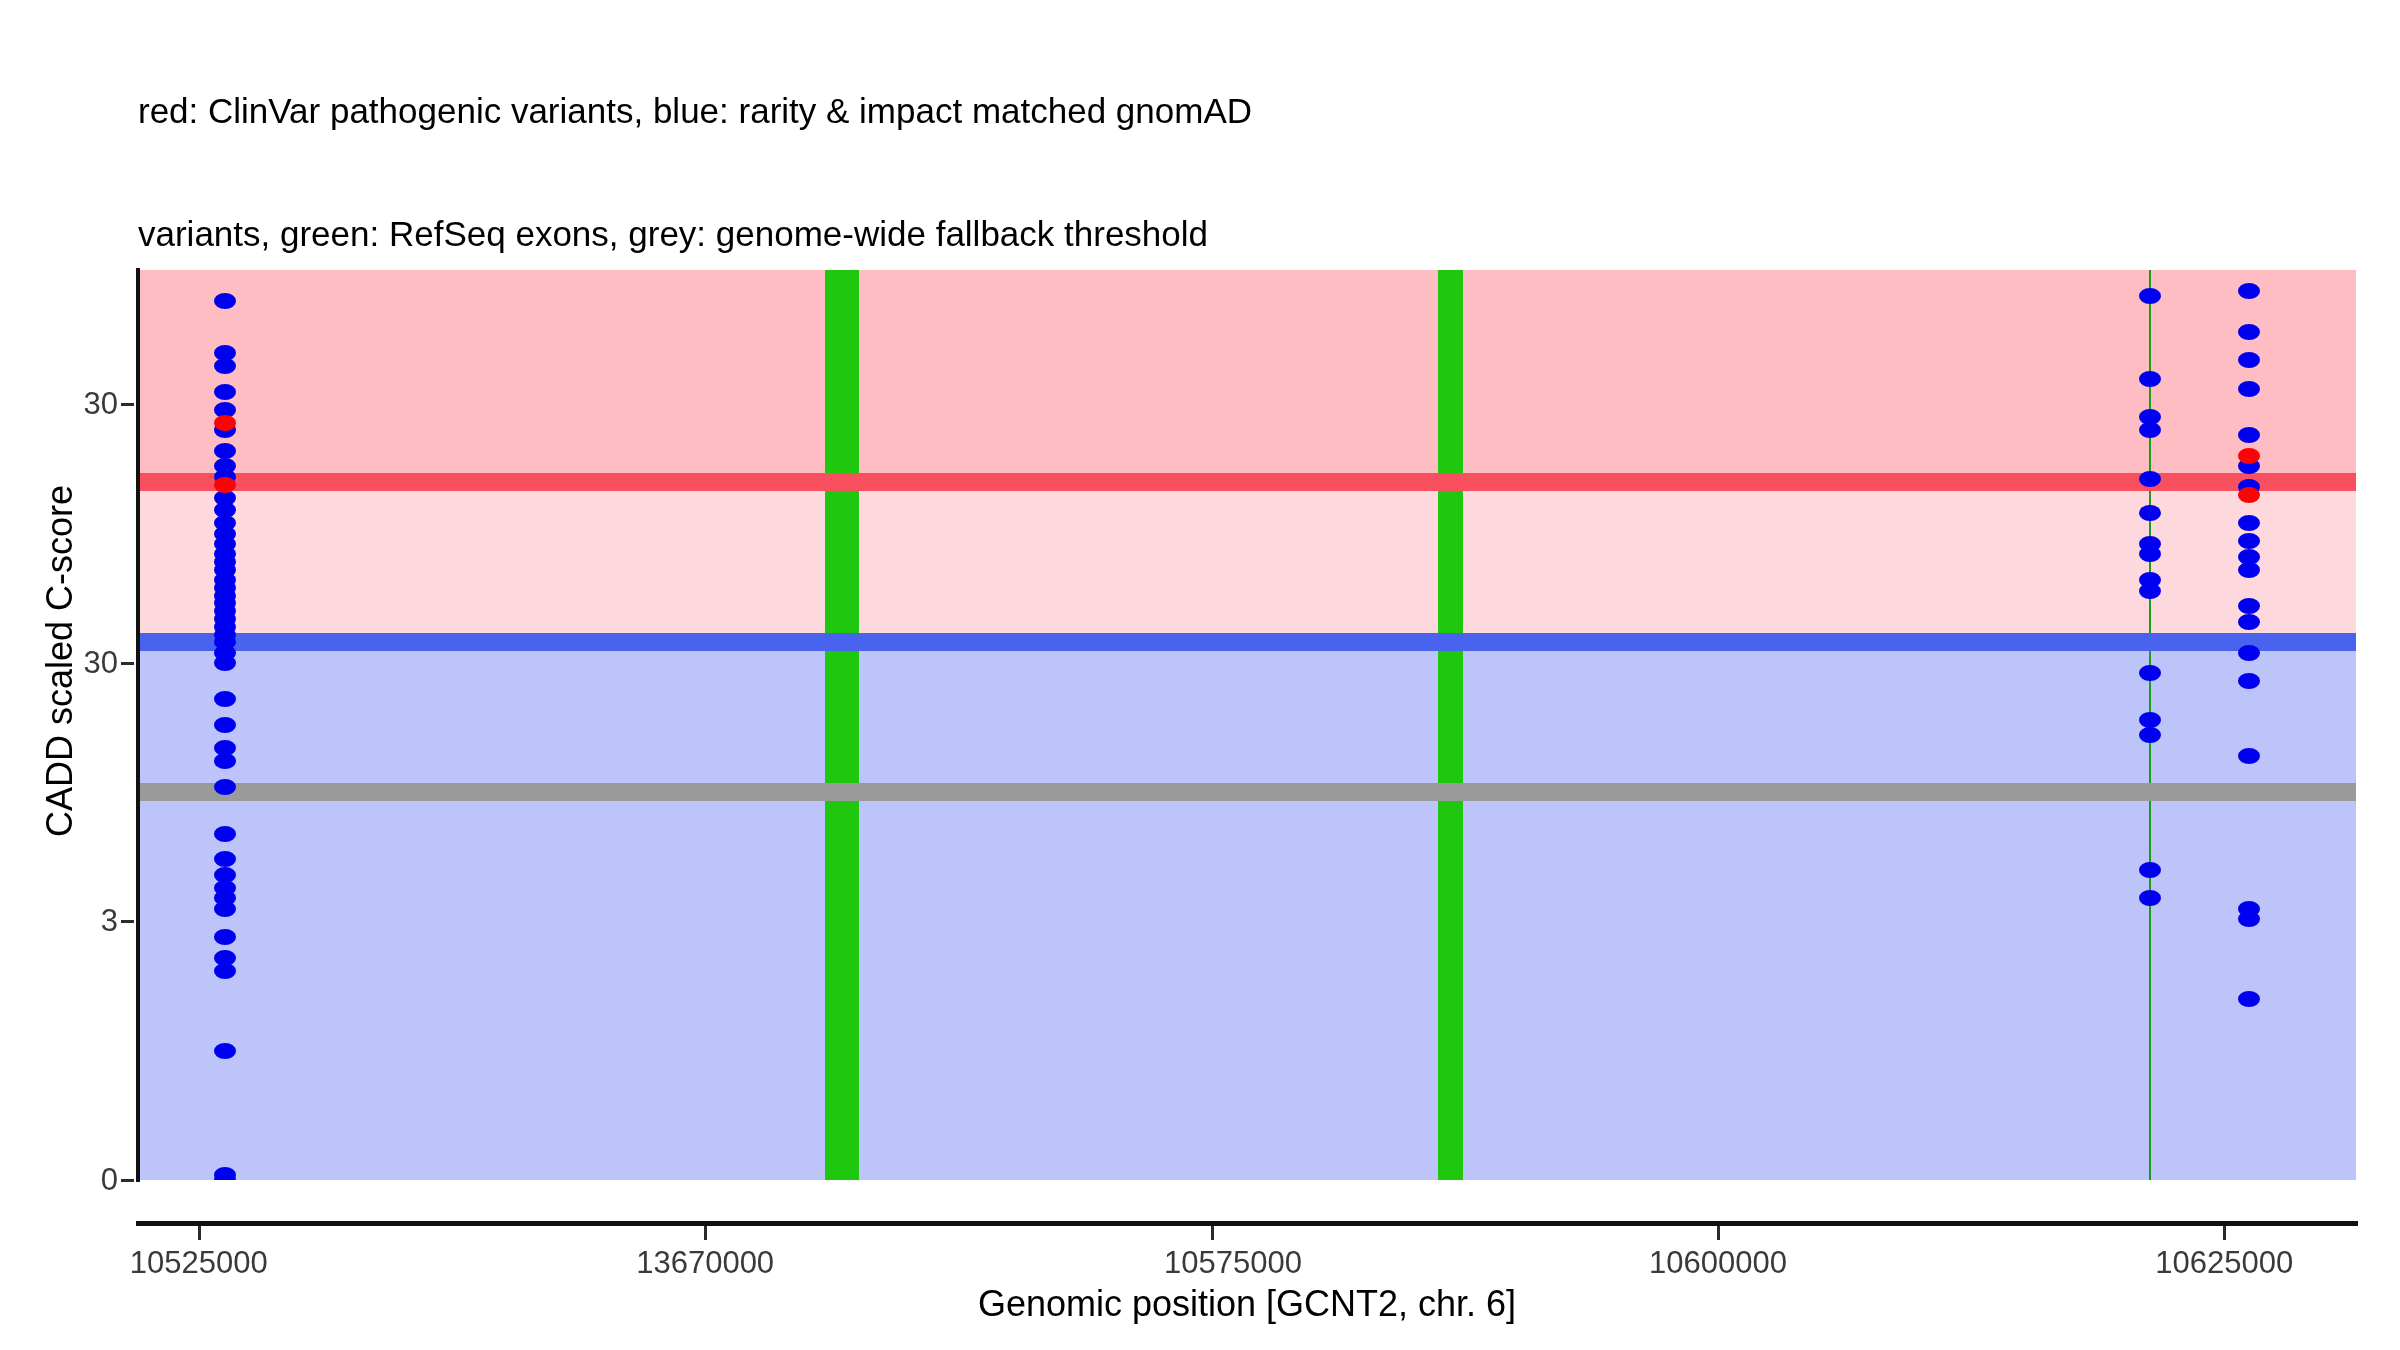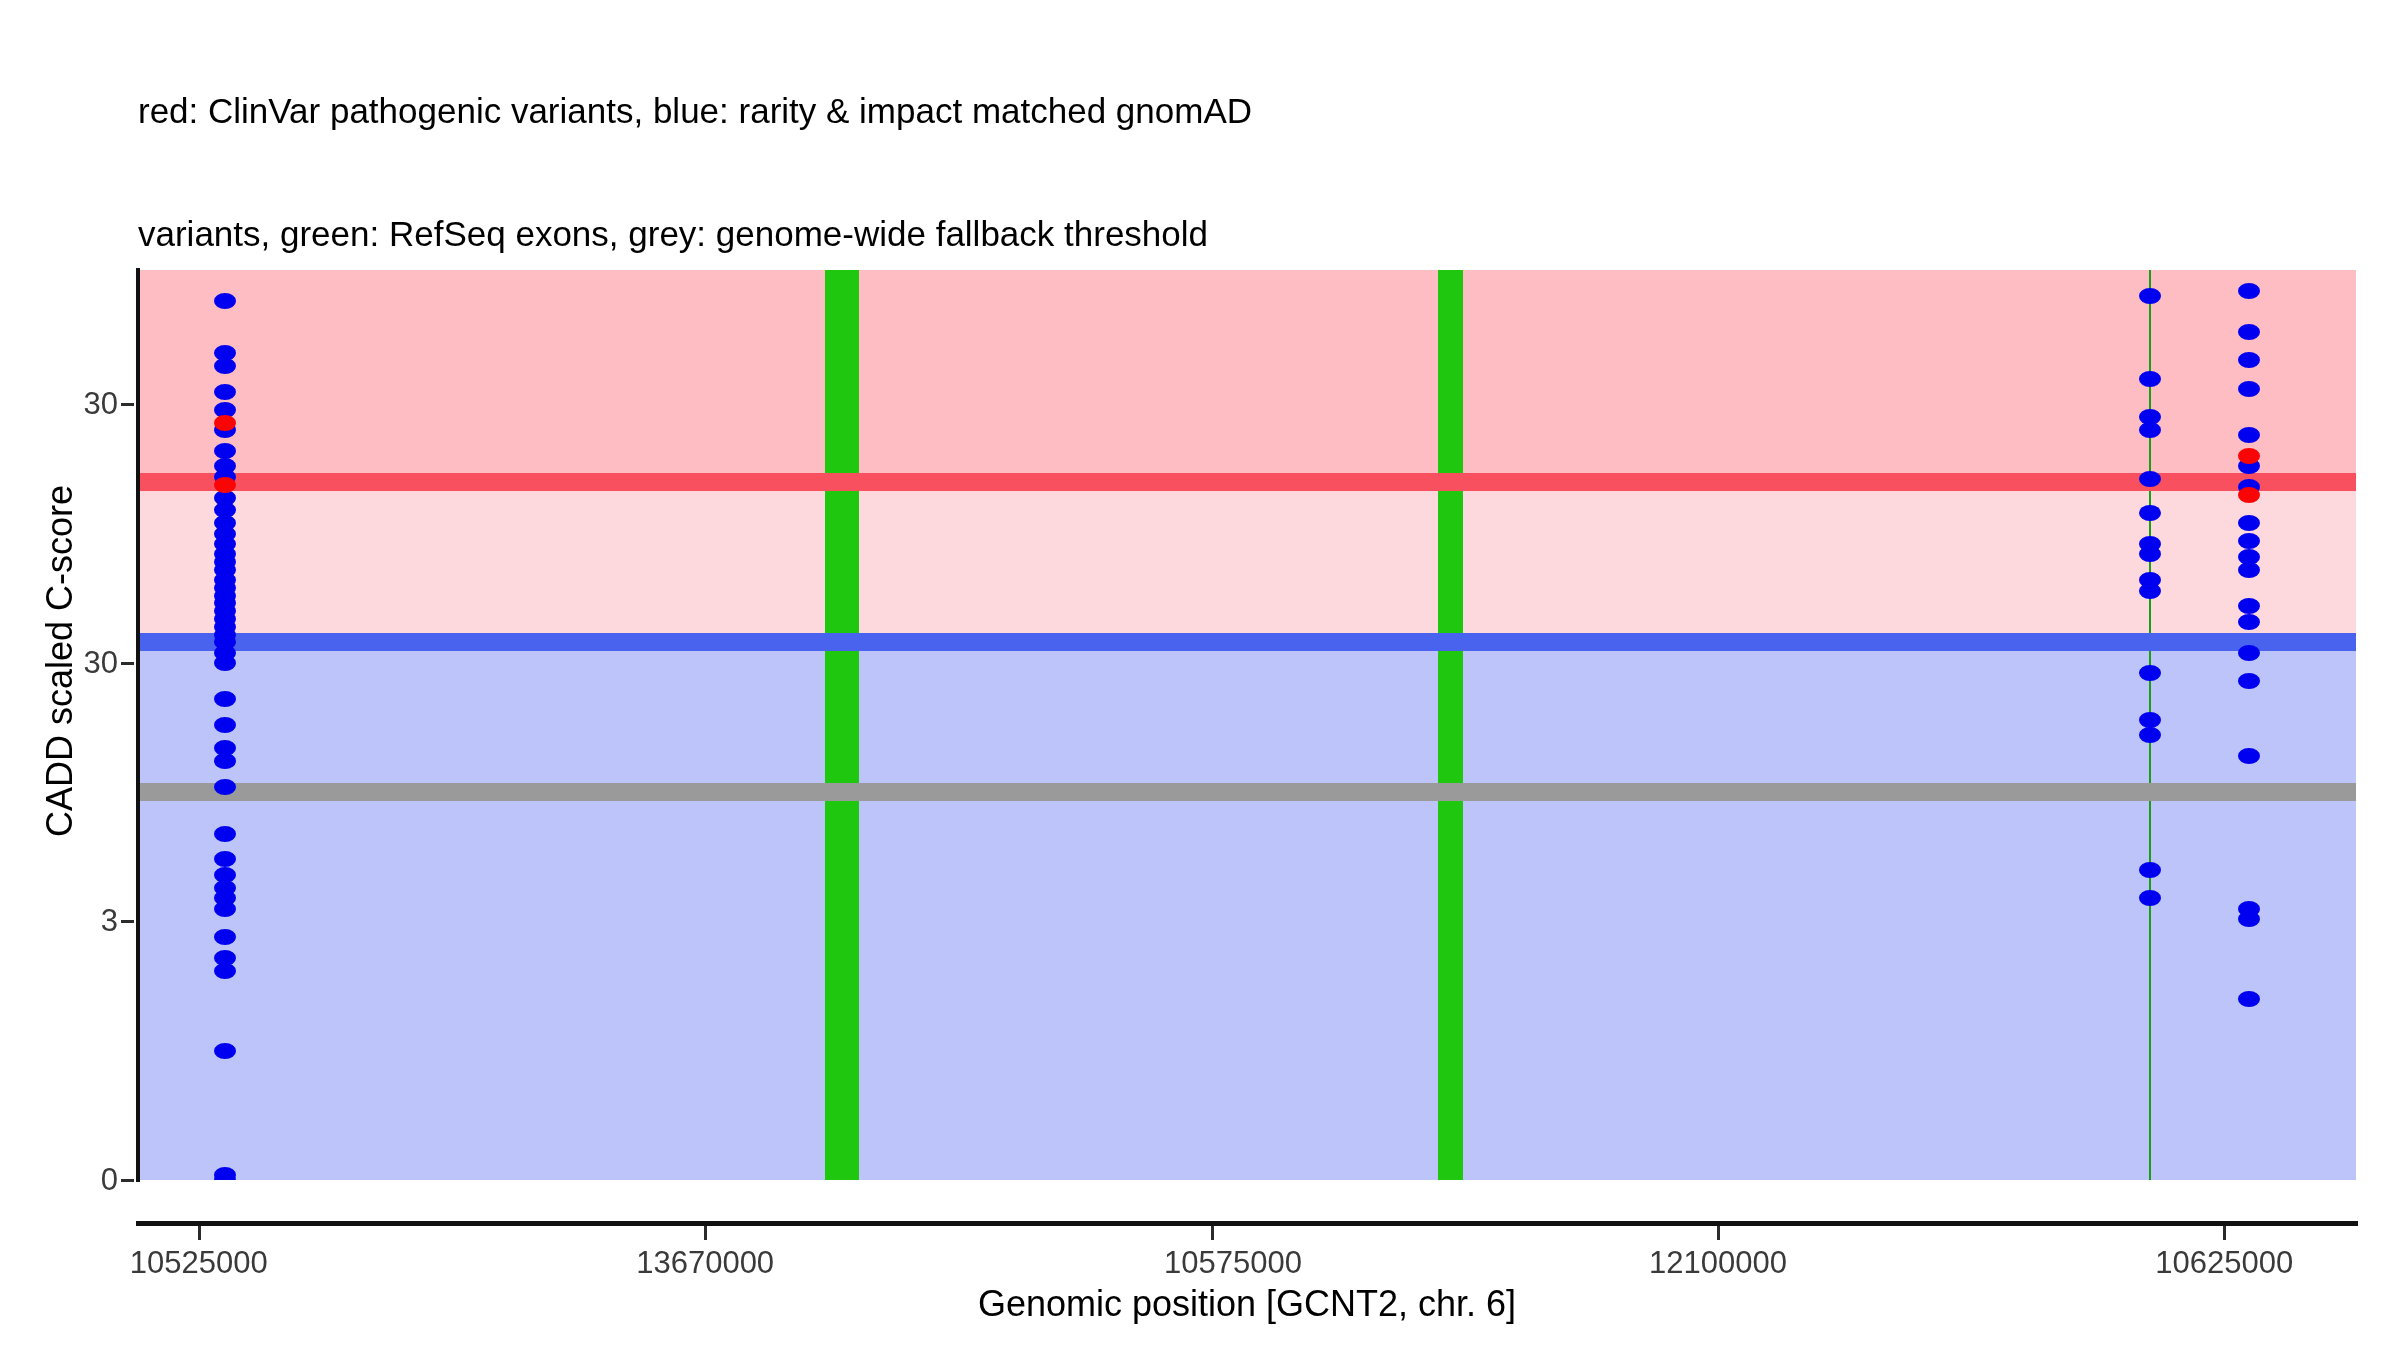--- a/index.html
+++ b/index.html
@@ -174,21 +174,21 @@
       <div class="ytick-wrap" style="top: 404.432px; padding-right: 16px;">30</div>
     </div>
   <div id="xticks-layer">
       <div class="xtick-mark" style="left: 197.767px;"></div>
       <div class="xtick-label" style="left: 198.767px;">10525000</div>
       <div class="xtick-mark" style="left: 704.16px;"></div>
       <div class="xtick-label" style="left: 705.16px;">13670000</div>
       <div class="xtick-mark" style="left: 1210.55px;"></div>
       <div class="xtick-label" style="left: 1233px;">10575000</div>
       <div class="xtick-mark" style="left: 1716.95px;"></div>
-      <div class="xtick-label" style="left: 1717.95px;">12100000</div>
+      <div class="xtick-label" style="left: 1717.95px;">10600000</div>
       <div class="xtick-mark" style="left: 2223.34px;"></div>
       <div class="xtick-label" style="left: 2224.34px;">10625000</div>
     </div>
 
   <div id="ylabel">CADD scaled C-score</div>
   <div id="xlabel">Genomic position [GCNT2, chr. 6]</div>
 
 </div>
 
 </body></html>

